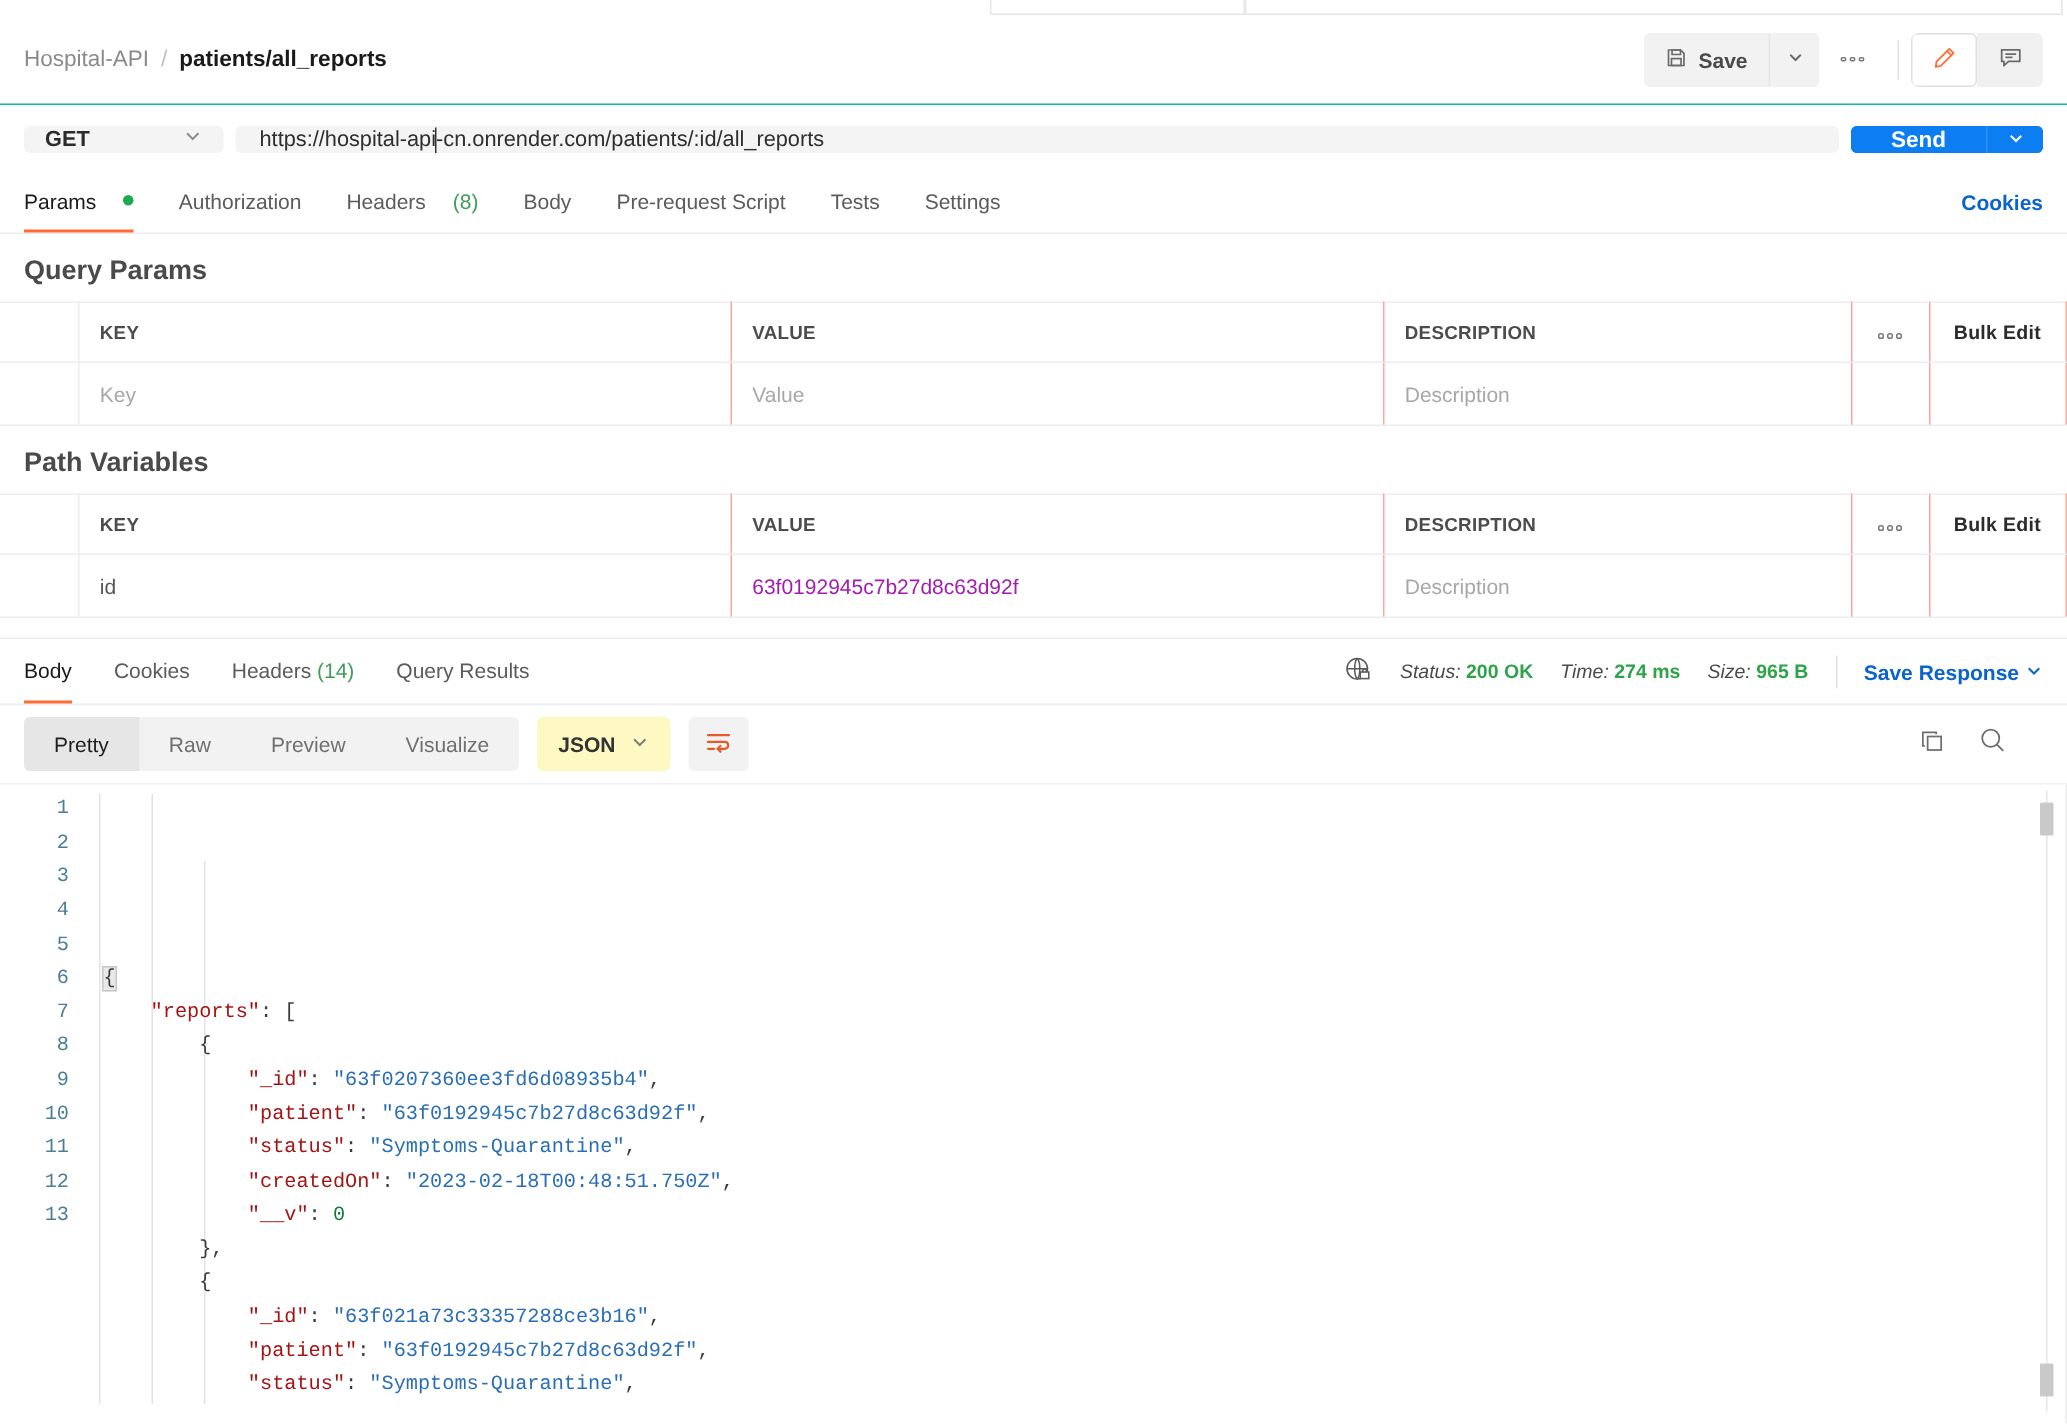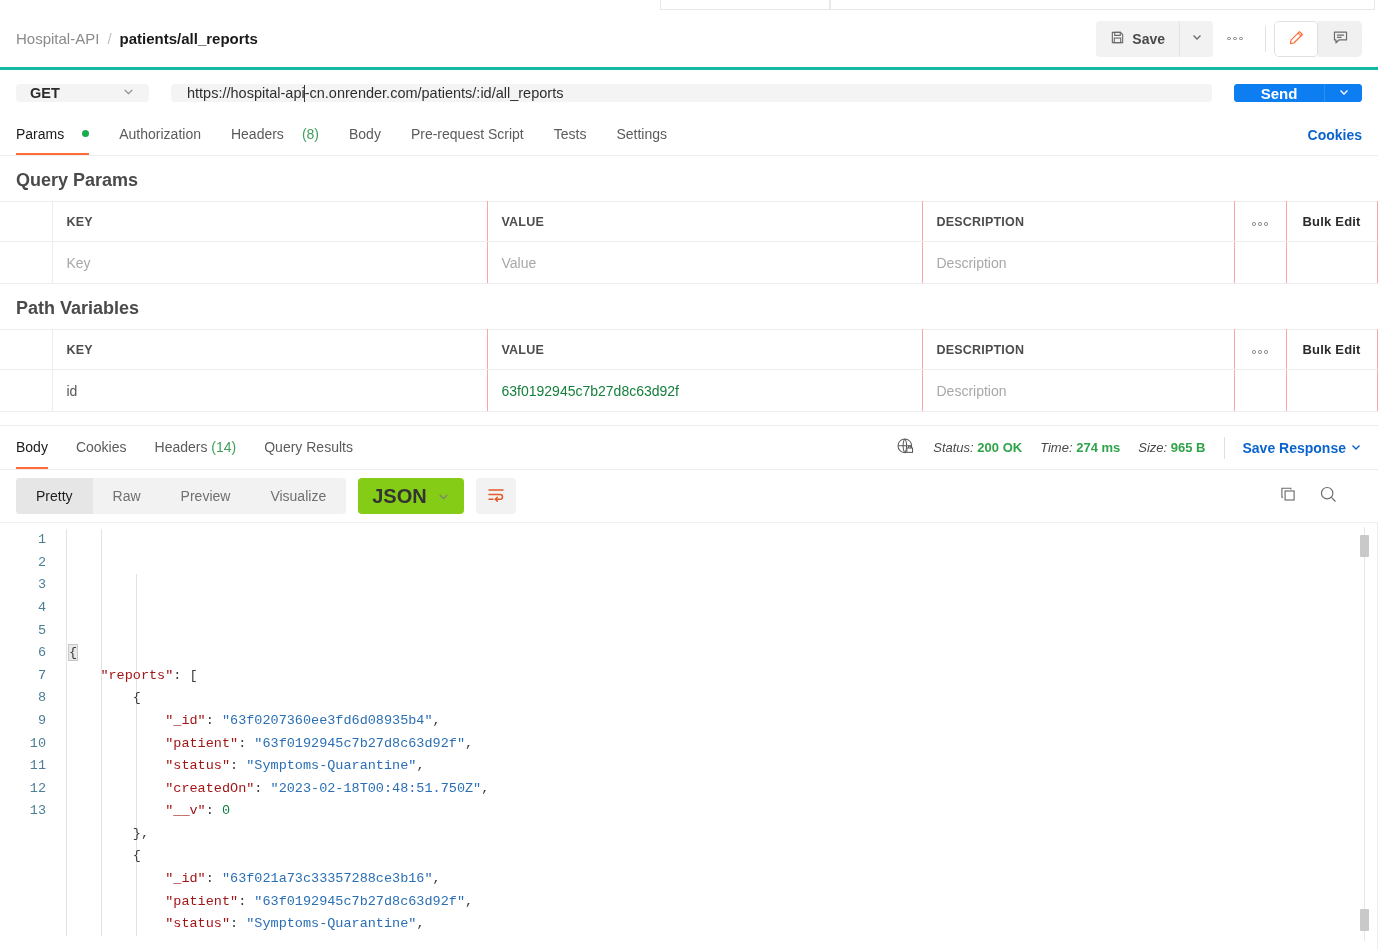--- a/index.html
+++ b/index.html
@@ -16,21 +16,21 @@
   .tabstrip { height: 10px; position: relative; flex: 0 0 auto; background:#fff; }
   .tabstrip .tab-edge { position:absolute; bottom:0; height:10px; border-left:1px solid #e8e8e8; border-right:1px solid #e8e8e8; border-bottom:1px solid #e6e6e6;}
   .tabstrip .t1 { left:660px; width:170px; }
   .tabstrip .t2 { left:830px; width:545px; }
 
   
   .crumbrow {
     height: 60px; flex: 0 0 auto;
     display: flex; align-items: center;
     padding: 0 16px 0 16px;
-    border-bottom: 3px solid #14b8a6;
+    border-bottom: 1px solid #14b8a6;
     background: #fff;
   }
   .crumb { display: flex; align-items: baseline; gap: 8px; font-size: 15px; }
   .crumb .coll { color: #8b8b8b; }
   .crumb .sep { color: #c0c0c0; }
   .crumb .name { color: #1a1a1a; font-weight: 600; font-size: 15px; }
   .crumb-actions { margin-left: auto; display: flex; align-items: center; gap: 0; }
 
   .savegrp { display: flex; align-items: stretch; border-radius: 4px; overflow: hidden; }
   .savebtn {
@@ -51,21 +51,21 @@
   }
   .vdiv { width: 1px; height: 26px; background: #e2e2e2; margin: 0 8px; }
   .iconpair { display: flex; border-radius: 5px; overflow: hidden; }
   .ibtn {
     width: 44px; height: 36px; display: flex; align-items: center; justify-content: center;
     background: #f0f0f0; border: none; cursor: pointer;
   }
   .ibtn.sel { background: #ffffff; border: 1px solid #e0e0e0; border-radius: 4px; }
 
   
-  .urlrow { padding: 14px 16px 12px 16px; display: flex; gap: 22px; align-items: stretch; flex: 0 0 auto; }
+  .urlrow { padding: 14px 16px 12px 16px; display: flex; gap: 8px; align-items: stretch; flex: 0 0 auto; }
   .methodbox {
     width: 133px; background: #f4f4f4; border-radius: 4px;
     display: flex; align-items: center; padding: 0 14px;
     cursor: pointer;
   }
   .methodbox .m { font-size: 14.5px; font-weight: 700; color: #2b2b2b; }
   .methodbox .cv { margin-left: auto; color: #8d8d8d; }
   .urlbox {
     flex: 1; background: #f4f4f4; border-radius: 4px;
     display: flex; align-items: center; padding: 0 16px;
@@ -120,21 +120,21 @@
   .col-chk { width: 52px; border-right: 1px solid #ededed !important; }
   .col-key { width: 435px; }
   .col-val { width: 435px; }
   .col-desc { width: 312px; }
   .col-dots { width: 52px; text-align: center !important; padding-left: 0 !important; }
   .col-bulk { width: auto; padding-left: 16px !important; }
   .ph { color: #a8a8a8; }
   .bulk { color: #2b2b2b; font-weight: 700; font-size: 13px; cursor: pointer; }
   .dots3 { display: inline-flex; gap: 2.5px; align-items: center; justify-content: center; }
   .dots3 i { width: 3.5px; height: 3.5px; border: 1px solid #7a7a7a; border-radius: 50%; display: block; }
-  .cellval { color: #15803d; }
+  .cellval { color: #a21caf; }
   .cellkey { color: #565656; }
 
   
   .respsep { height: 1px; background: #ededed; flex: 0 0 auto; }
 
   
   .resphdr {
     height: 44px; display: flex; align-items: center; padding: 0 16px; flex: 0 0 auto;
     border-bottom: 1px solid #ededed;
   }
@@ -150,22 +150,22 @@
 
   
   .resptools { height: 52px; display: flex; align-items: center; padding: 0 16px; gap: 12px; flex: 0 0 auto; }
   .seg { display: flex; background: #f2f2f2; border-radius: 4px; overflow: hidden; height: 36px; }
   .seg button {
     border: none; background: transparent; padding: 0 20px; font-size: 14px; color: #707070;
     cursor: pointer; font-family: inherit; height: 36px;
   }
   .seg button.active { background: #e6e6e6; color: #1e1e1e; }
   .fmt {
-    display: flex; align-items: center; gap: 10px; background: #84cc16; border-radius: 4px;
-    height: 36px; padding: 0 14px; font-size: 20px; color: #333; font-weight: 600; cursor: pointer;
+    display: flex; align-items: center; gap: 10px; background: #fef9c3; border-radius: 4px;
+    height: 36px; padding: 0 14px; font-size: 14px; color: #333; font-weight: 600; cursor: pointer;
   }
   .wrapbtn {
     width: 40px; height: 36px; background: #f2f2f2; border-radius: 4px; border: none;
     display: flex; align-items: center; justify-content: center; cursor: pointer;
   }
   .tools-right { margin-left: auto; display: flex; align-items: center; gap: 22px; padding-right: 24px; }
   .tico { cursor: pointer; display: flex; align-items: center; justify-content: center; }
 
   
   .codewrap { flex: 1 1 auto; position: relative; overflow: hidden; border-top: 1px solid #f0f0f0; background: #fff; }

